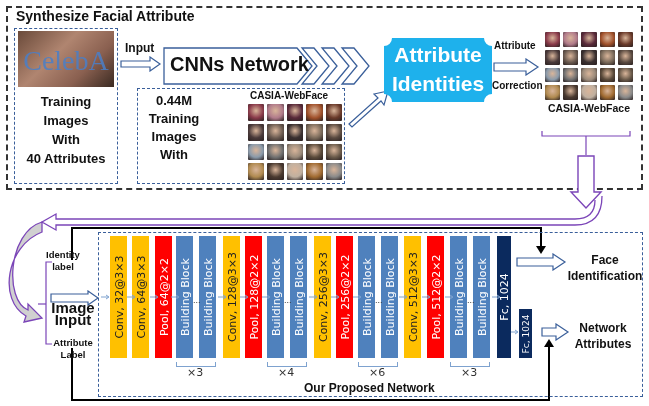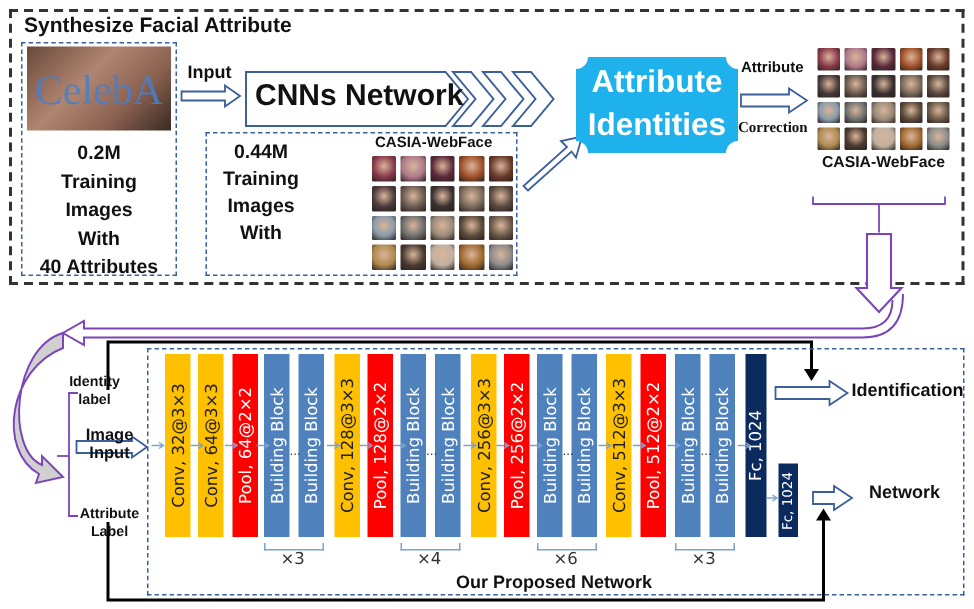--- a/index.html
+++ b/index.html
@@ -28,21 +28,20 @@
 <body>
 
 <div class="abs outer-dash" style="left:6px;top:6px;width:637px;height:184px;"></div>
 <div class="abs bold" style="left:16px;top:8px;font-size:14px;">Synthesize Facial Attribute</div>
 
 <div class="abs blue-dash" style="left:14px;top:28px;width:104px;height:156px;"></div>
 <div class="abs" style="left:18px;top:31px;width:96px;height:56px;background:linear-gradient(135deg,#6a4a3a 0%,#b08570 40%,#8a6050 70%,#3a2a22 100%);overflow:hidden;">
   <div class="abs" style="left:0;right:0;top:14px;text-align:center;font-family:'Liberation Serif',serif;font-size:28px;color:#4a7fc8;opacity:.85;">CelebA</div>
 </div>
 <div class="abs ctext" style="left:14px;top:92px;width:104px;font-size:13px;line-height:19px;">
-  <div>0.2M</div>
   <div>Training</div>
   <div>Images</div>
   <div>With</div>
   <div>40 Attributes</div>
 </div>
 
 <div class="abs bold" style="left:125px;top:41px;font-size:12px;">Input</div>
 <svg class="abs" style="left:120px;top:56px;" width="42" height="16">
   <path d="M1 5 H30 V1 L40 8 L30 15 V11 H1 Z" fill="#fff" stroke="#3a5f9a" stroke-width="1.2"></path>
 </svg>
@@ -95,21 +94,21 @@
 </svg>
 <div class="abs ctext" style="left:384px;top:40px;width:108px;color:#fff;font-size:21px;line-height:29px;">
   <div>Attribute</div>
   <div>Identities</div>
 </div>
 
 <div class="abs bold" style="left:494px;top:40px;font-size:10px;">Attribute</div>
 <svg class="abs" style="left:492px;top:58px;" width="48" height="18">
   <path d="M2 5 H34 V1 L46 9 L34 17 V13 H2 Z" fill="#fff" stroke="#3a5f9a" stroke-width="1.2"></path>
 </svg>
-<div class="abs bold" style="left:492px;top:80px;font-size:10px;font-family:Liberation Serif, serif;">Correction</div>
+<div class="abs bold" style="left:492px;top:80px;font-size:10px;">Correction</div>
 
 <div class="abs face-grid result-faces" style="left:545px;top:32px;width:88px;height:68px;grid-template-rows:repeat(4,1fr);">
     <div class="face" style="background: radial-gradient(circle at 50% 40%, rgb(217, 181, 154) 0%, rgb(138, 58, 74) 55%, rgb(42, 32, 32) 100%);"></div>
     <div class="face" style="background: radial-gradient(circle at 50% 40%, rgb(217, 181, 154) 0%, rgb(176, 122, 138) 55%, rgb(42, 32, 32) 100%);"></div>
     <div class="face" style="background: radial-gradient(circle at 50% 40%, rgb(217, 181, 154) 0%, rgb(90, 42, 58) 55%, rgb(42, 32, 32) 100%);"></div>
     <div class="face" style="background: radial-gradient(circle at 50% 40%, rgb(217, 181, 154) 0%, rgb(160, 80, 42) 55%, rgb(42, 32, 32) 100%);"></div>
     <div class="face" style="background: radial-gradient(circle at 50% 40%, rgb(217, 181, 154) 0%, rgb(106, 58, 42) 55%, rgb(42, 32, 32) 100%);"></div>
     <div class="face" style="background: radial-gradient(circle at 50% 40%, rgb(217, 181, 154) 0%, rgb(74, 58, 58) 55%, rgb(42, 32, 32) 100%);"></div>
     <div class="face" style="background: radial-gradient(circle at 50% 40%, rgb(217, 181, 154) 0%, rgb(106, 90, 80) 55%, rgb(42, 32, 32) 100%);"></div>
     <div class="face" style="background: radial-gradient(circle at 50% 40%, rgb(217, 181, 154) 0%, rgb(58, 48, 48) 55%, rgb(42, 32, 32) 100%);"></div>
@@ -158,21 +157,21 @@
 
 <div class="abs blue-dash" style="left:98px;top:232px;width:545px;height:165px;"></div>
 
 <div class="abs ctext" style="left:40px;top:249px;width:46px;font-size:9.5px;line-height:12px;">
   <div>Identity</div>
   <div>label</div>
 </div>
 <svg class="abs" style="left:50px;top:290px;" width="50" height="16">
   <path d="M1 4 H38 V1 L48 8 L38 15 V12 H1 Z" fill="#fff" stroke="#3a5f9a" stroke-width="1.2"></path>
 </svg>
-<div class="abs ctext" style="left:50px;top:284px;width:46px;font-size:11px;line-height:12px;">
+<div class="abs ctext" style="left:50px;top:302px;width:46px;font-size:15px;line-height:12px;">
   <div>Image</div>
   <div>Input</div>
 </div>
 <div class="abs ctext" style="left:50px;top:337px;width:46px;font-size:9.5px;line-height:12px;">
   <div>Attribute</div>
   <div>Label</div>
 </div>
 
 <div id="layers">
     <div class="layer conv" style="left: 110px;">
@@ -259,25 +258,27 @@
 <div class="mult" style="left:369px;top:366px;">×6</div>
 <div class="brace" style="left:450px;top:362px;width:40px;"></div>
 <div class="mult" style="left:461px;top:366px;">×3</div>
 
 <div class="abs bold" style="left:304px;top:381px;font-size:12px;">Our Proposed Network</div>
 
 <svg class="abs" style="left:515px;top:253px;" width="52" height="18">
   <path d="M2 5 H38 V1 L50 9 L38 17 V13 H2 Z" fill="#fff" stroke="#3a5f9a" stroke-width="1.2"></path>
 </svg>
 <div class="abs ctext" style="left:565px;top:252px;width:80px;font-size:12px;line-height:16px;">
+  <div>Face</div>
   <div>Identification</div>
 </div>
 <svg class="abs" style="left:540px;top:323px;" width="30" height="18">
   <path d="M2 5 H16 V1 L28 9 L16 17 V13 H2 Z" fill="#fff" stroke="#3a5f9a" stroke-width="1.2"></path>
 </svg>
 <div class="abs ctext" style="left:568px;top:320px;width:70px;font-size:12px;line-height:16px;">
   <div>Network</div>
+  <div>Attributes</div>
 </div>
 
 <div class="dots" style="left: 193px; top: 295px;">...</div>
 <div class="dots" style="left: 284px; top: 295px;">...</div>
 <div class="dots" style="left: 375px; top: 295px;">...</div>
 <div class="dots" style="left: 467px; top: 295px;">...</div>
 
 </body></html>

